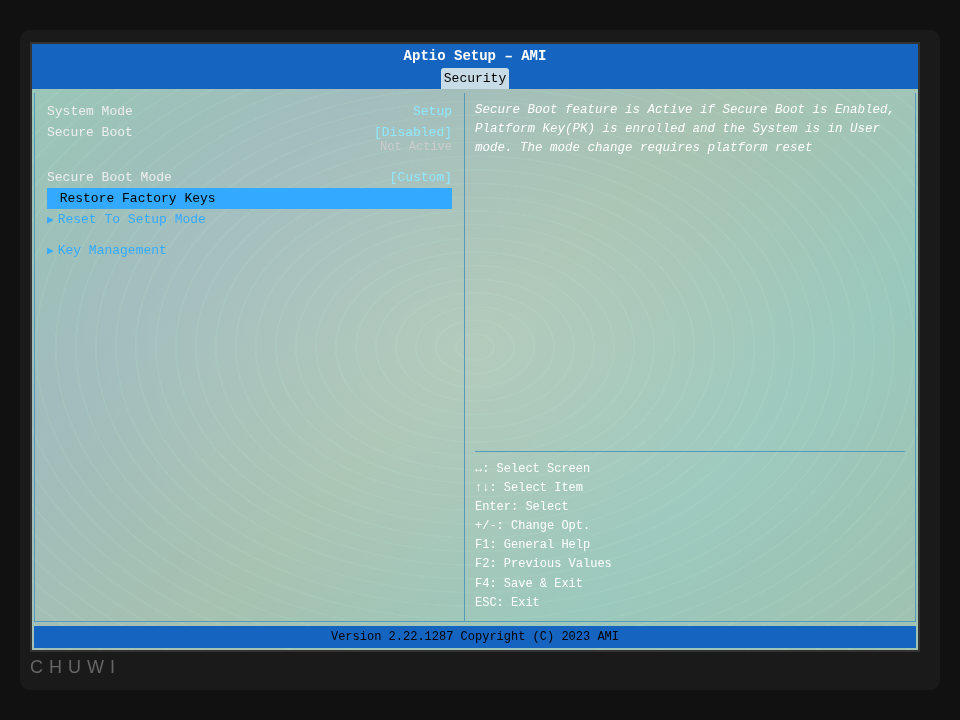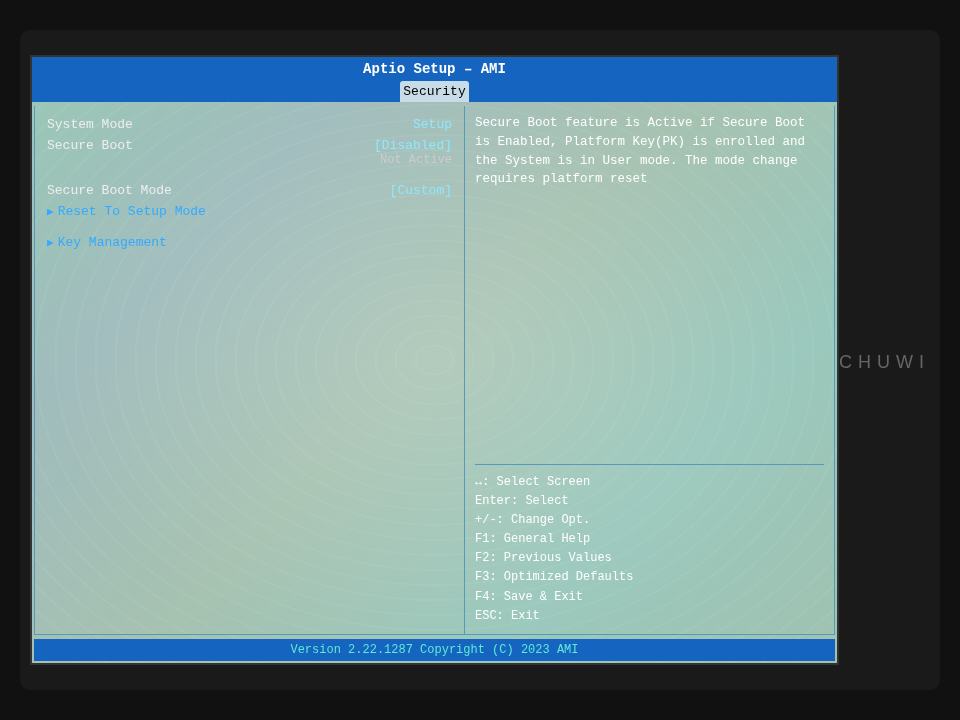--- a/index.html
+++ b/index.html
@@ -14,22 +14,22 @@
       font-family: 'Courier New', Courier, monospace;
       overflow: hidden;
     }
 
     .laptop-frame {
       width: 920px;
       height: 660px;
       background: #1a1a1a;
       border-radius: 10px;
       display: flex;
-      flex-direction: row;
-      align-items: center;
+      flex-direction: column;
+      align-items: flex-start;
       justify-content: center;
       padding: 10px;
     }
 
     .screen {
       width: 890px;
       height: 610px;
       background: #000;
       position: relative;
       border: 2px solid #333;
@@ -123,20 +123,21 @@
       font-size: 12.5px;
       line-height: 1.5;
       display: flex;
       flex-direction: column;
     }
 
     .right-top {
       flex: 1;
       padding-bottom: 8px;
       border-bottom: 1px solid #5599bb;
+      font-style: italic;
     }
 
     .right-bottom {
       padding-top: 8px;
       font-size: 12px;
       line-height: 1.6;
     }
 
     .setting-row {
       display: flex;
@@ -195,21 +196,21 @@
     .secure-boot-values {
       text-align: right;
     }
 
     .spacer {
       height: 10px;
     }
 
     .bottom-bar {
       background: #1565c0;
-      color: #5eead4;
+      color: #000000;
       text-align: center;
       padding: 4px 0;
       font-size: 12px;
       position: relative;
       z-index: 1;
       margin: 0 2px 2px 2px;
     }
 
     .hotkey-line {
       color: #fff;
@@ -259,20 +260,24 @@
             </div>
           </div>
 
           <div class="spacer"></div>
 
           <div class="setting-row">
             <span class="setting-label">Secure Boot Mode</span>
             <span class="setting-value">[Custom]</span>
           </div>
 
+          <div class="menu-item highlighted">
+            <span class="arrow">▶</span>
+            <span>Restore Factory Keys</span>
+          </div>
 
           <div class="menu-item">
             <span class="arrow">▶</span>
             <span>Reset To Setup Mode</span>
           </div>
 
           <div class="spacer"></div>
 
           <div class="menu-item">
             <span class="arrow">▶</span>
@@ -280,25 +285,25 @@
           </div>
 
         </div>
 
         <div class="right-panel">
           <div class="right-top">
             <span>Secure Boot feature is Active if Secure Boot is Enabled, Platform Key(PK) is enrolled and the System is in User mode. The mode change requires platform reset</span>
           </div>
           <div class="right-bottom">
             <div class="hotkey-line">↔: Select Screen</div>
+            <div class="hotkey-line">↑↓: Select Item</div>
             <div class="hotkey-line">Enter: Select</div>
             <div class="hotkey-line">+/-: Change Opt.</div>
             <div class="hotkey-line">F1: General Help</div>
             <div class="hotkey-line">F2: Previous Values</div>
-            <div class="hotkey-line">F3: Optimized Defaults</div>
             <div class="hotkey-line">F4: Save &amp; Exit</div>
             <div class="hotkey-line">ESC: Exit</div>
           </div>
         </div>
 
       </div>
 
       <div class="bottom-bar">
         <span>Version 2.22.1287 Copyright (C) 2023 AMI</span>
       </div>

